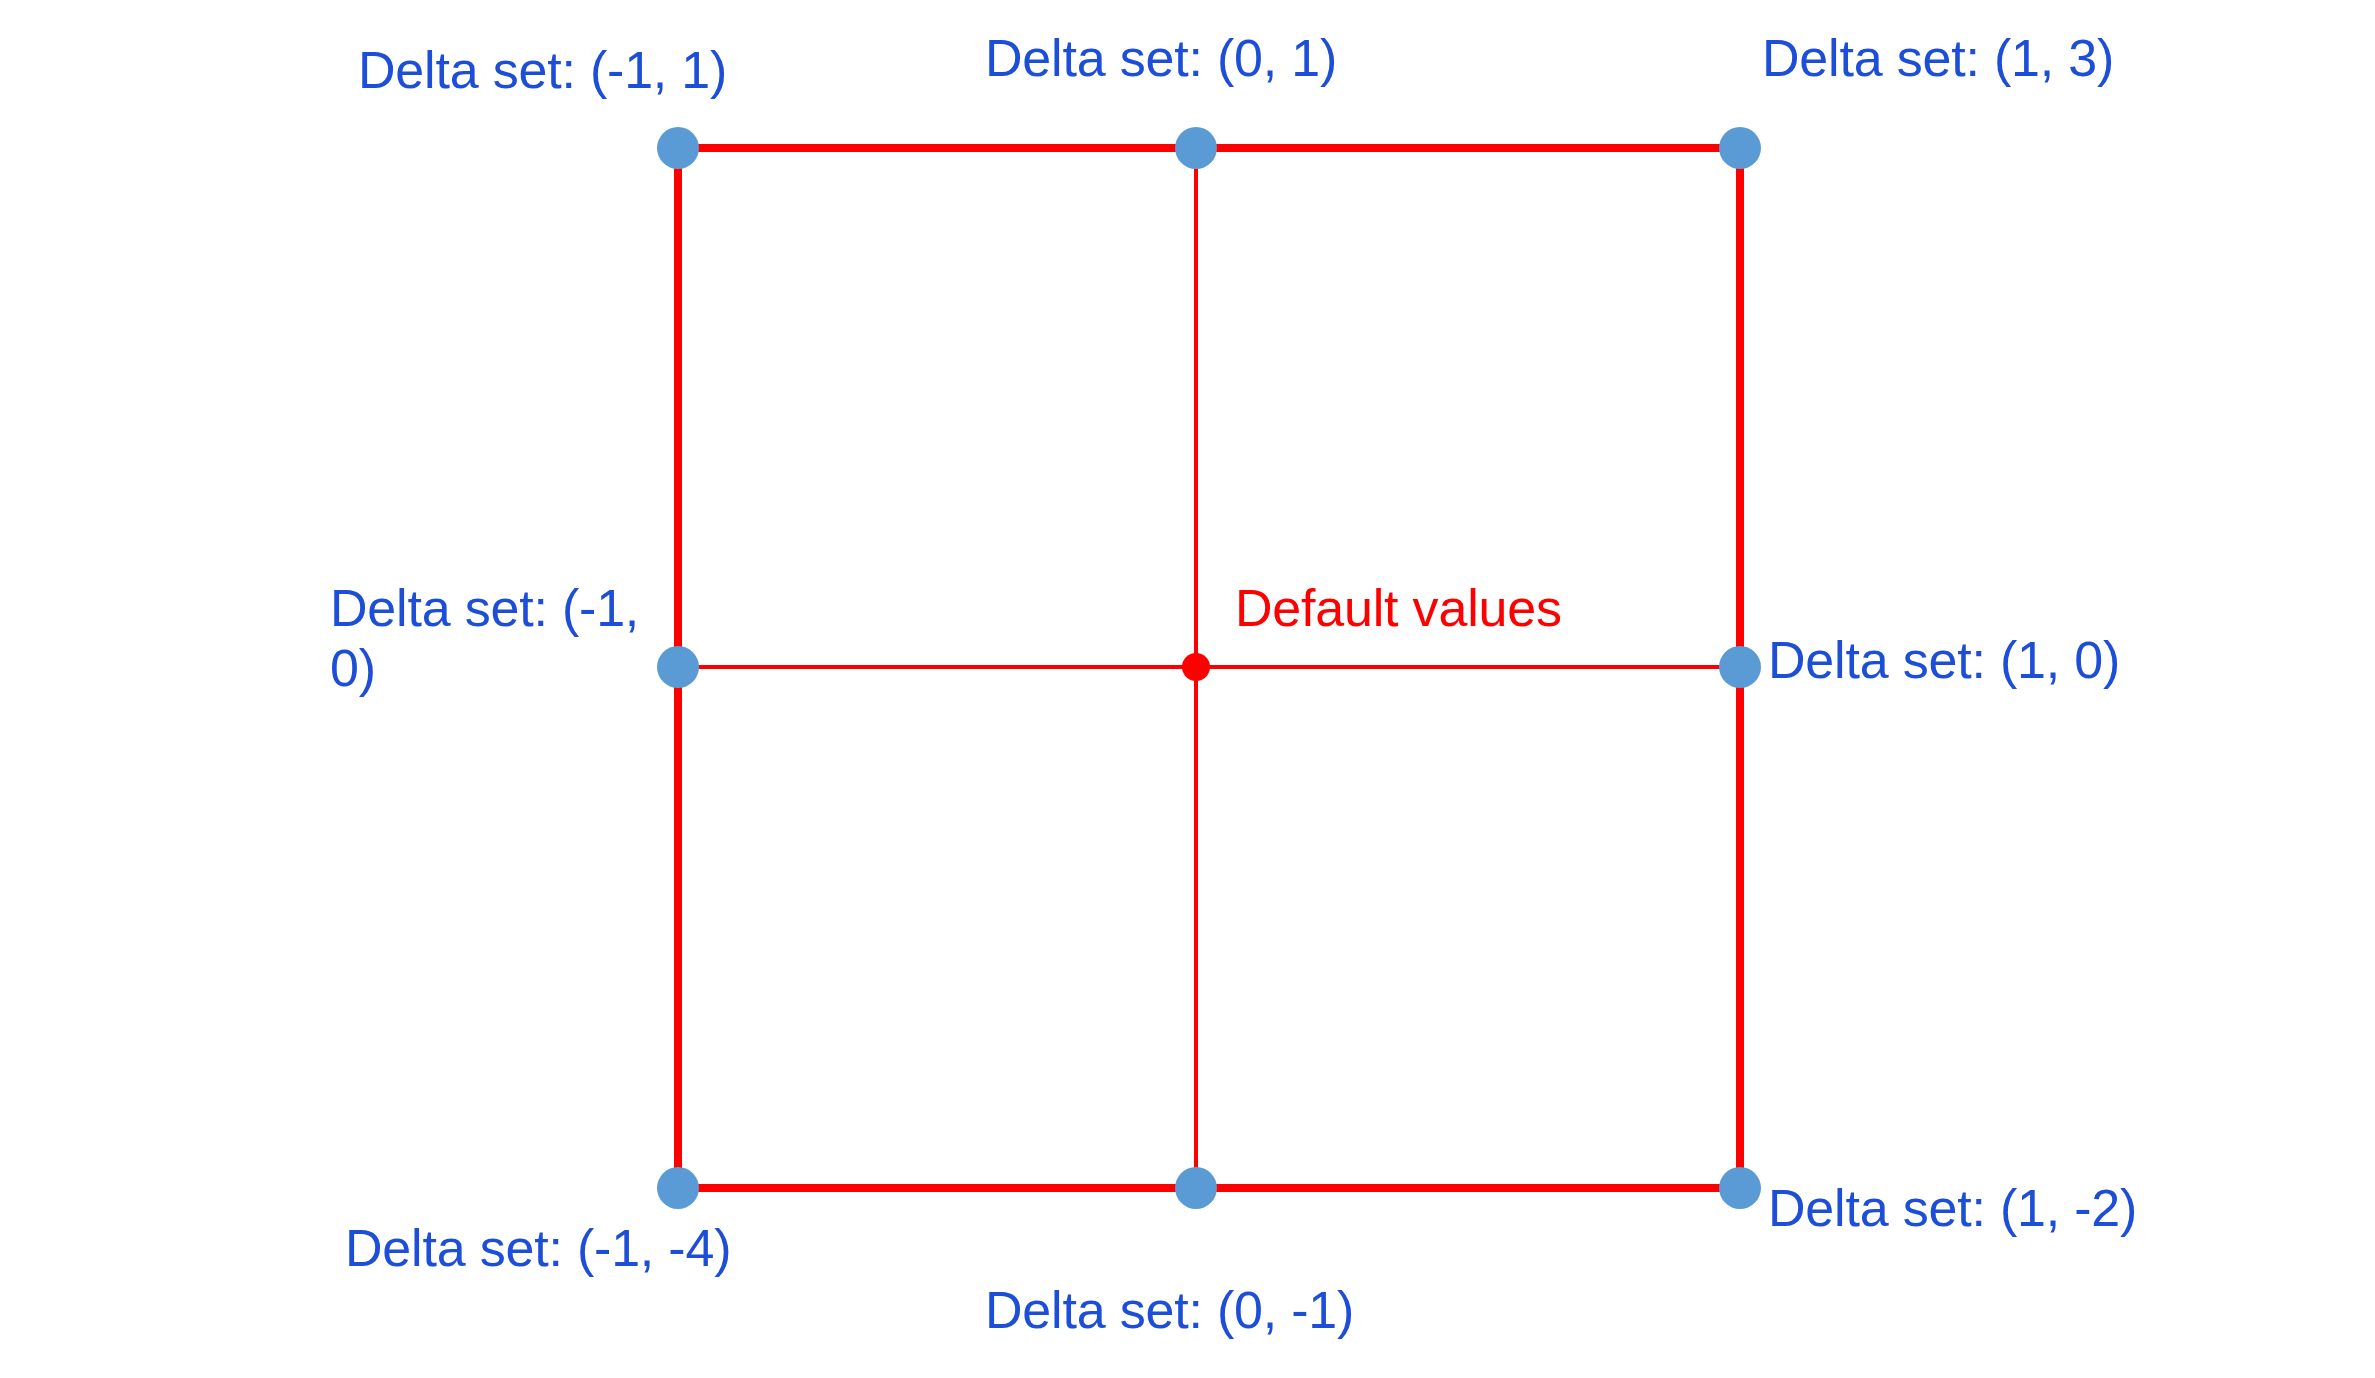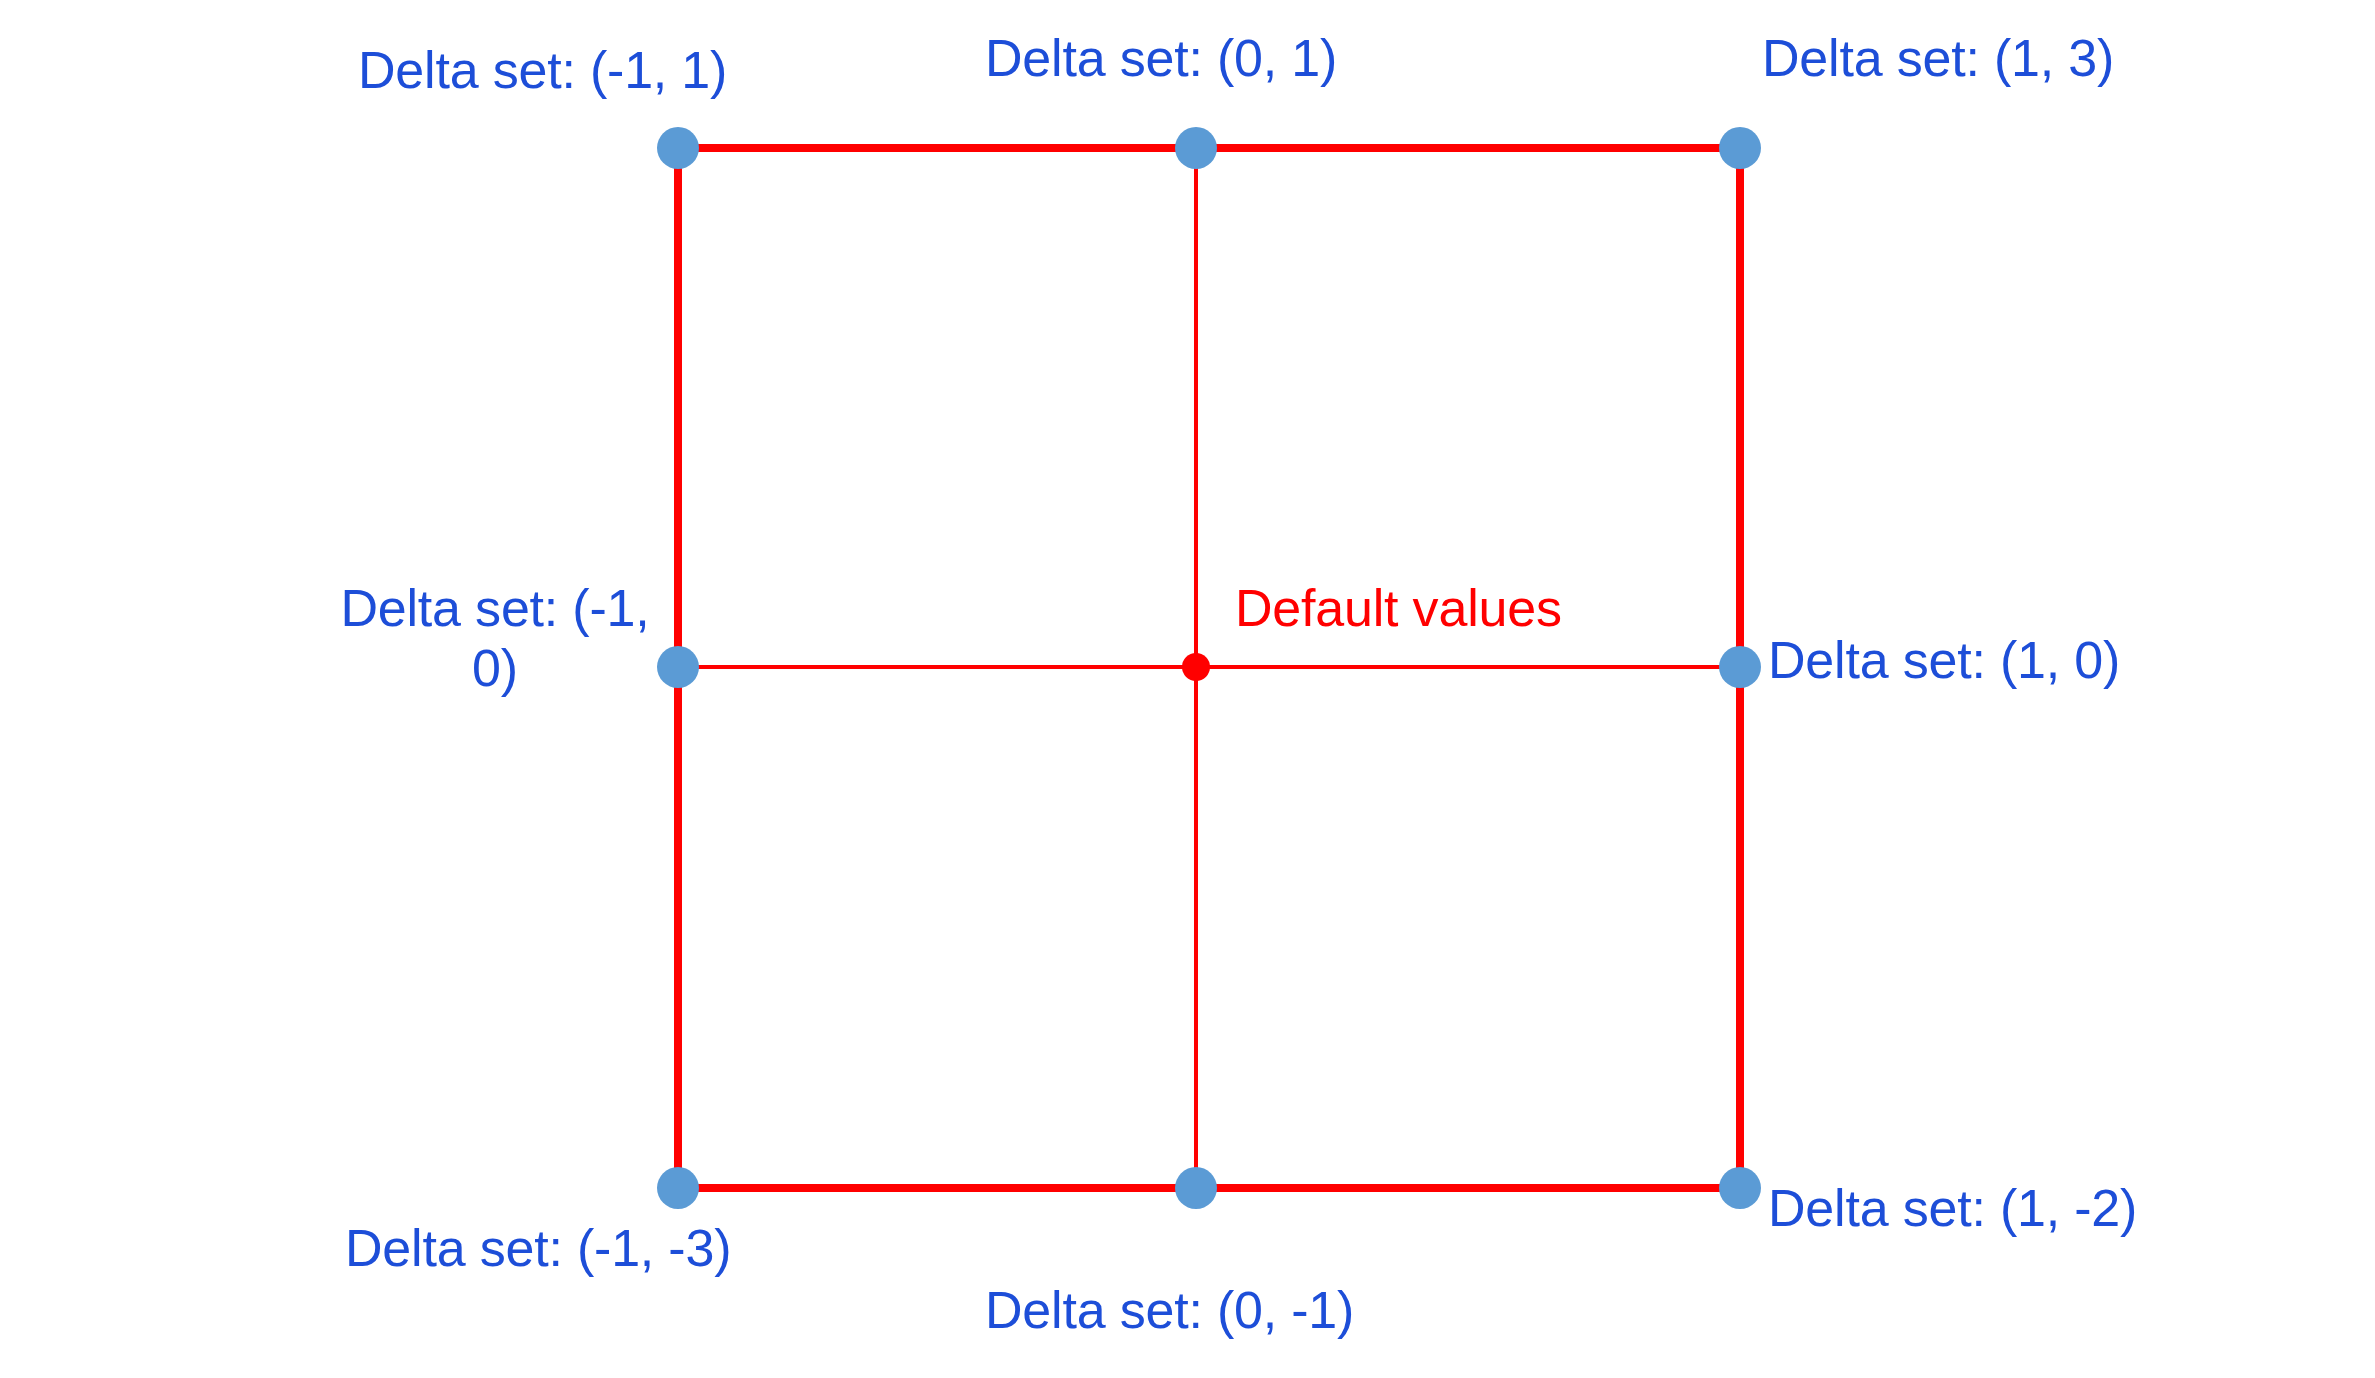--- a/index.html
+++ b/index.html
@@ -29,21 +29,21 @@
     position: absolute;
     color: #1d4ed8;
     font-family: "Liberation Sans", sans-serif;
     font-size: 52px;
     line-height: 1.16;
     white-space: nowrap;
     letter-spacing: -0.2px;
   }
   .label.wrapped {
     white-space: normal;
-    text-align: center;
+    text-align: left;
   }
   .label.default-values {
     color: #FF0000;
   }
 
   
   .lbl-tl    { left: 358px;  top: 40px;  }
   .lbl-tm    { left: 985px;  top: 28px;  }
   .lbl-tr    { left: 1762px; top: 28px;  }
   .lbl-ml    { left: 330px;  top: 578px; width: 330px; }
@@ -86,19 +86,19 @@
   <div class="label lbl-tm">Delta set: (0, 1)</div>
 
   <div class="label lbl-tr">Delta set: (1, 3)</div>
 
   <div class="label wrapped lbl-ml">Delta set: (-1, 0)</div>
 
   <div class="label default-values lbl-center">Default values</div>
 
   <div class="label lbl-mr">Delta set: (1, 0)</div>
 
-  <div class="label lbl-bl">Delta set: (-1, -3)</div>
+  <div class="label lbl-bl">Delta set: (-1, -4)</div>
 
   <div class="label lbl-bm">Delta set: (0, -1)</div>
 
   <div class="label lbl-br">Delta set: (1, -2)</div>
 
 </div>
 
 </body></html>

